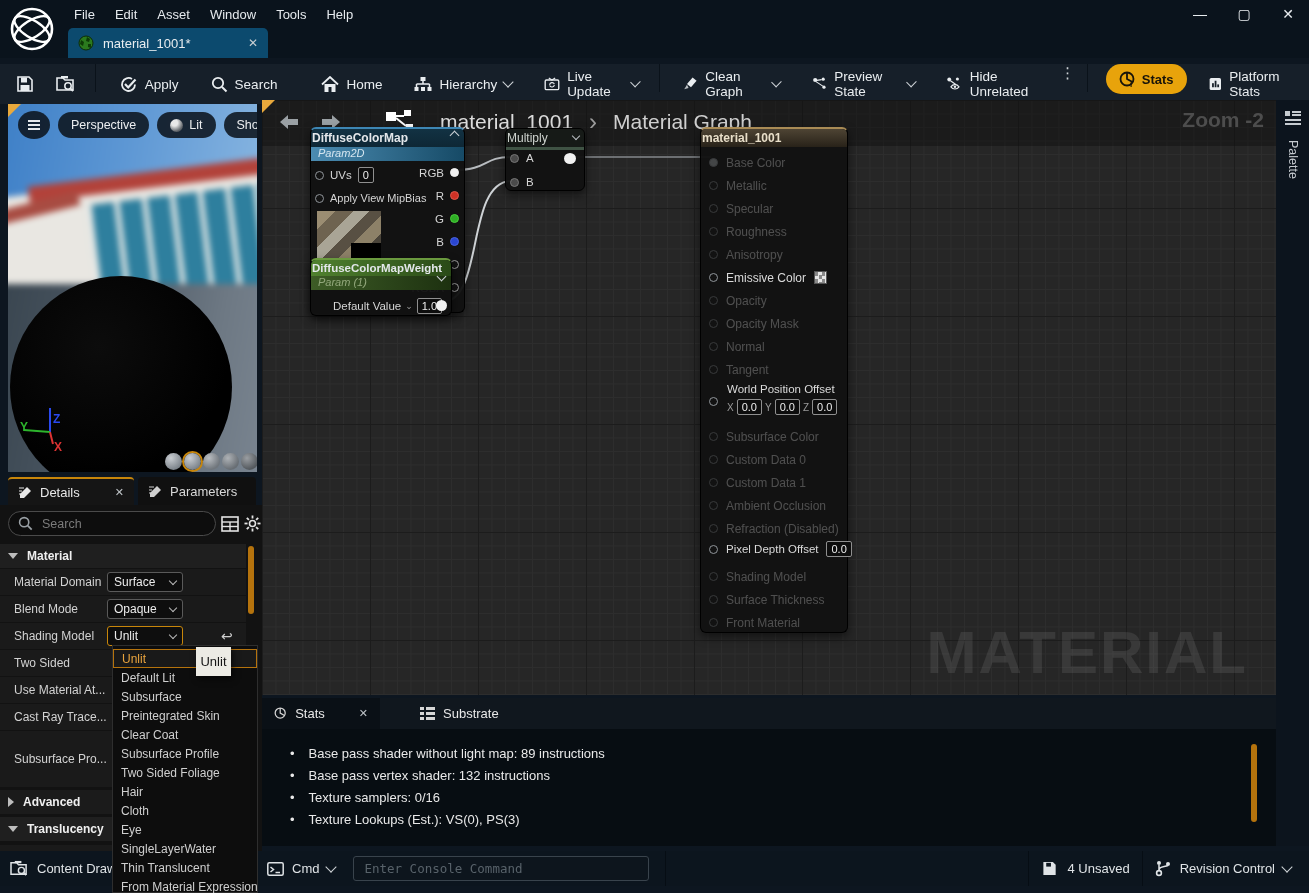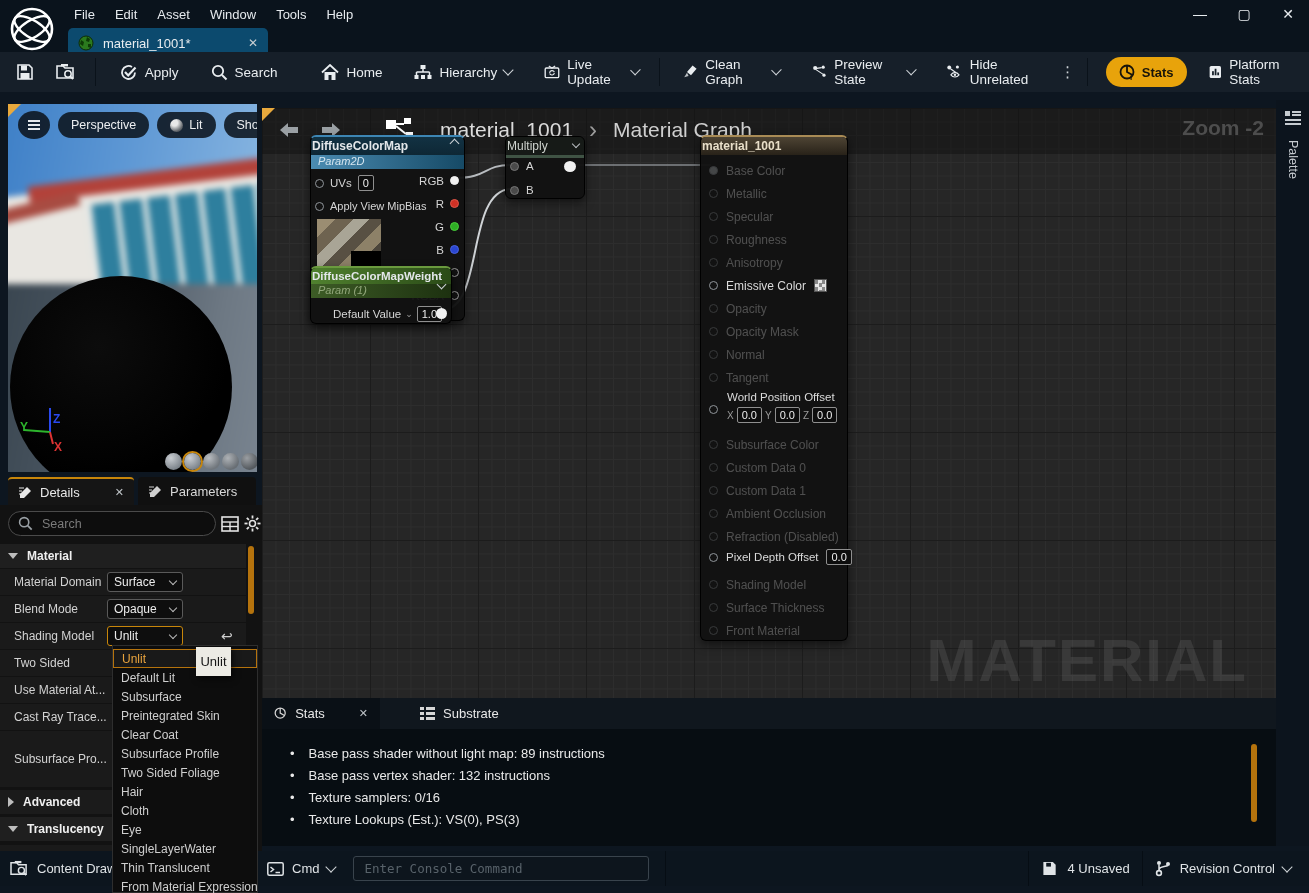--- a/index.html
+++ b/index.html
@@ -8,21 +8,21 @@
   .abs{position:absolute;}
   .flex{display:flex;align-items:center;}
   svg{display:block;}
 
   
   .topbar{left:0;top:0;width:1309px;height:28px;background:#0a131c;}
   .menu-item{color:#e6eaee;font-size:13px;padding:5px 10px;cursor:default;}
   .winbtn{width:30px;height:24px;display:flex;align-items:center;justify-content:center;color:#e8ecef;font-size:14px;}
   .tabrow{left:0;top:28px;width:1309px;height:30px;background:#0a131c;}
   .doc-tab{position:absolute;left:68px;top:0;width:200px;height:30px;background:#0c4a6e;border-radius:5px 5px 0 0;display:flex;align-items:center;padding:0 10px;}
-  .toolbar{left:0;top:52px;width:1309px;height:40px;background:#161f29;display:flex;align-items:center;}
+  .toolbar{left:0;top:64px;width:1309px;height:40px;background:#161f29;display:flex;}
   .tbtn{display:flex;align-items:center;gap:7px;color:#e9edf0;font-size:13.5px;padding:0 11px;height:40px;}
   .tsep{width:1px;height:28px;background:#0a121a;margin:0 4px;}
   .chev{width:8px;height:8px;border-right:1.6px solid #cfd4d8;border-bottom:1.6px solid #cfd4d8;transform:rotate(45deg);margin-top:-4px;}
   .gold-btn{background:#e8a30b;border-radius:15px;height:30px;display:flex;align-items:center;gap:6px;padding:0 13px;color:#18140a;font-weight:bold;font-size:13px;}
   .kebab{color:#cdd2d6;font-size:15px;letter-spacing:0;padding:0 6px;}
 
   
   .viewport{left:8px;top:104px;width:249px;height:368px;overflow:hidden;background:#4a86c8;}
   .corner-tri{width:0;height:0;border-top:13px solid #e9a93c;border-right:13px solid transparent;}
   .pill{background:rgba(13,21,30,.88);border-radius:15px;color:#eceef0;font-size:12.5px;height:26px;display:flex;align-items:center;padding:0 13px;gap:6px;}
@@ -50,21 +50,21 @@
   .drow.show-undo .undo{display:block;}
   .vscroll{position:absolute;width:6px;border-radius:3px;background:#b5730d;}
 
   
   .ddlist{position:absolute;left:112px;top:645px;width:146px;height:248px;background:#0d0d0d;border:1px solid #2e2e2e;z-index:50;padding-top:3px;}
   .dditem{height:19px;display:flex;align-items:center;padding:0 8px;color:#cfcfcf;font-size:12px;white-space:nowrap;}
   .dditem.selected{color:#e8a33d;border:1px solid #b5730d;background:#191919;}
   .ddtip{position:absolute;left:196px;top:647px;width:35px;height:29px;background:#ecebe4;color:#151515;font-size:13px;display:flex;align-items:center;justify-content:center;box-shadow:2px 3px 6px rgba(0,0,0,.6);z-index:51;}
 
   
-  .graph{left:262px;top:108px;width:1014px;height:595px;background-color:#262626;overflow:hidden;
+  .graph{left:262px;top:100px;width:1014px;height:595px;background-color:#262626;overflow:hidden;
     background-image:
       linear-gradient(#1c1c1c 1px,transparent 1px),linear-gradient(90deg,#1c1c1c 1px,transparent 1px),
       linear-gradient(#2d2d2d 1px,transparent 1px),linear-gradient(90deg,#2d2d2d 1px,transparent 1px);
     background-size:108px 108px,108px 108px,13.5px 13.5px,13.5px 13.5px;}
   .graph-top{position:absolute;left:0;top:0;width:100%;height:46px;background:rgba(16,16,16,.45);}
   .crumb{font-size:21px;color:#dcdcdc;}
   .node{position:absolute;background:rgba(18,18,18,.96);border:1px solid #000;border-radius:6px;box-shadow:0 4px 10px rgba(0,0,0,.5);}
   .nhead{border-radius:5px 5px 0 0;padding:2px 1px;font-size:12px;font-weight:bold;color:#e3e7ea;position:relative;}
   .nsub{font-size:11px;font-style:italic;padding:0 7px 2px;}
   .pin{width:9px;height:9px;border:1.5px solid #90959a;border-radius:50%;flex:none;}

